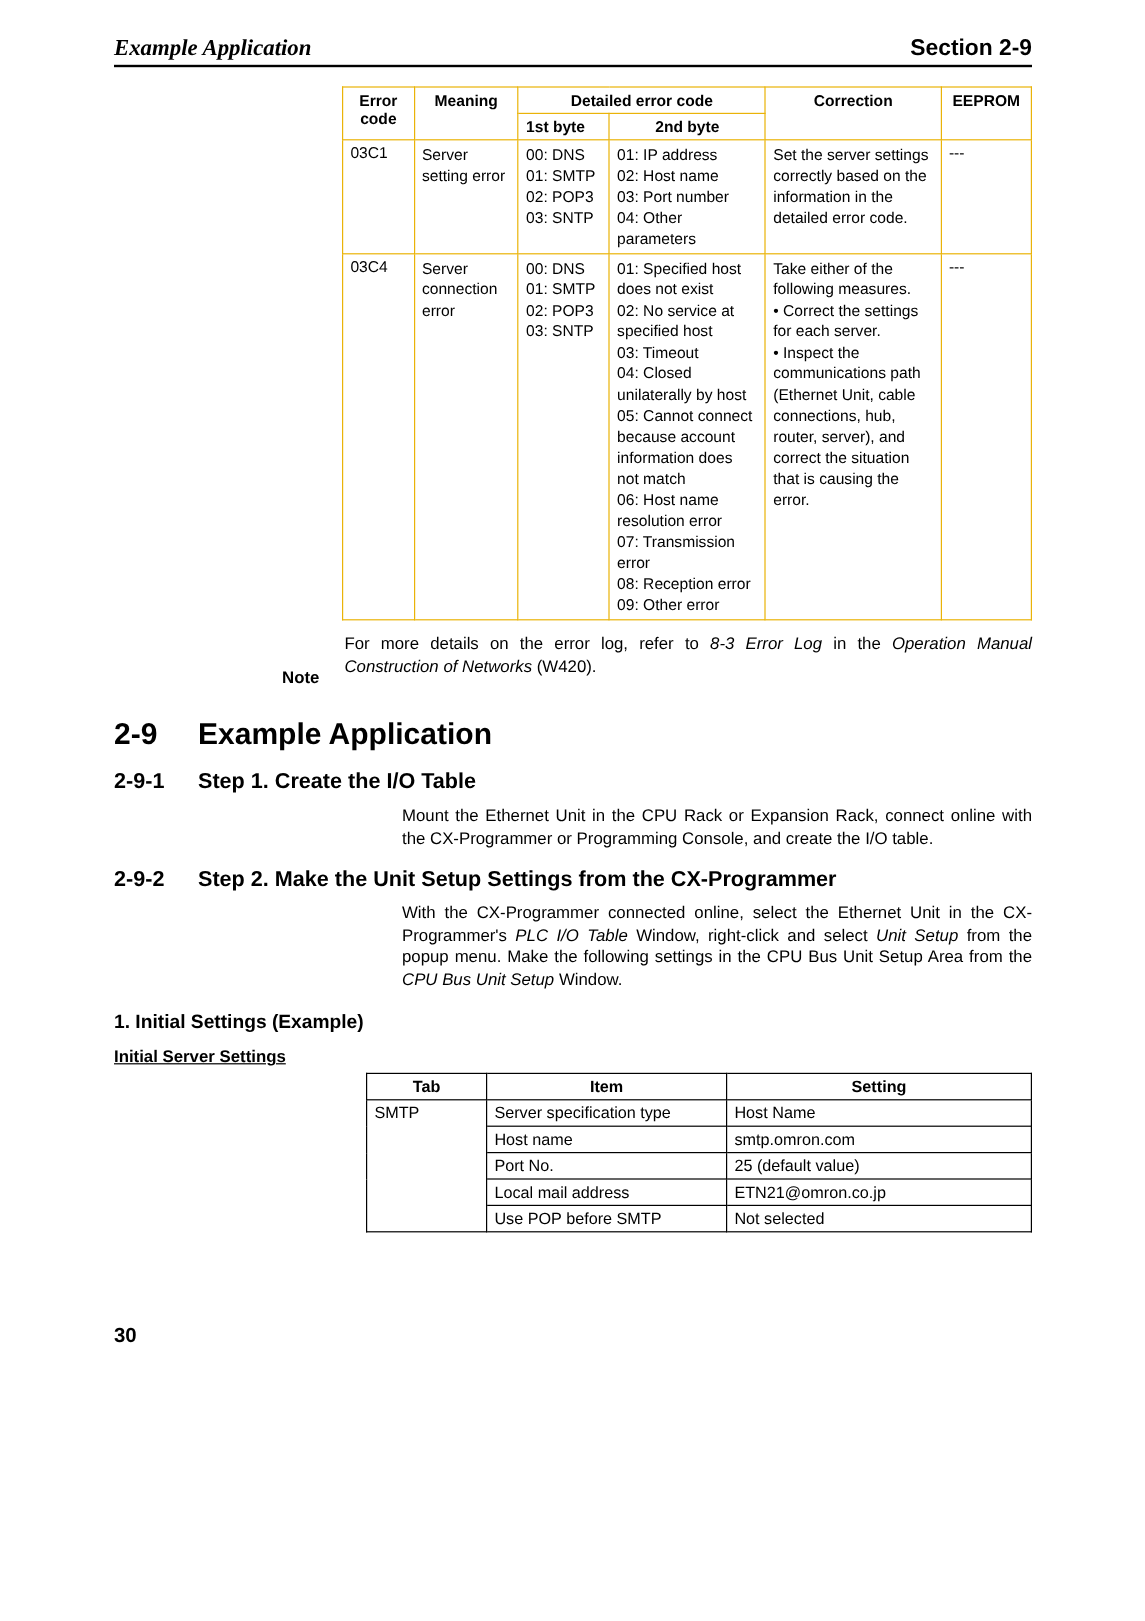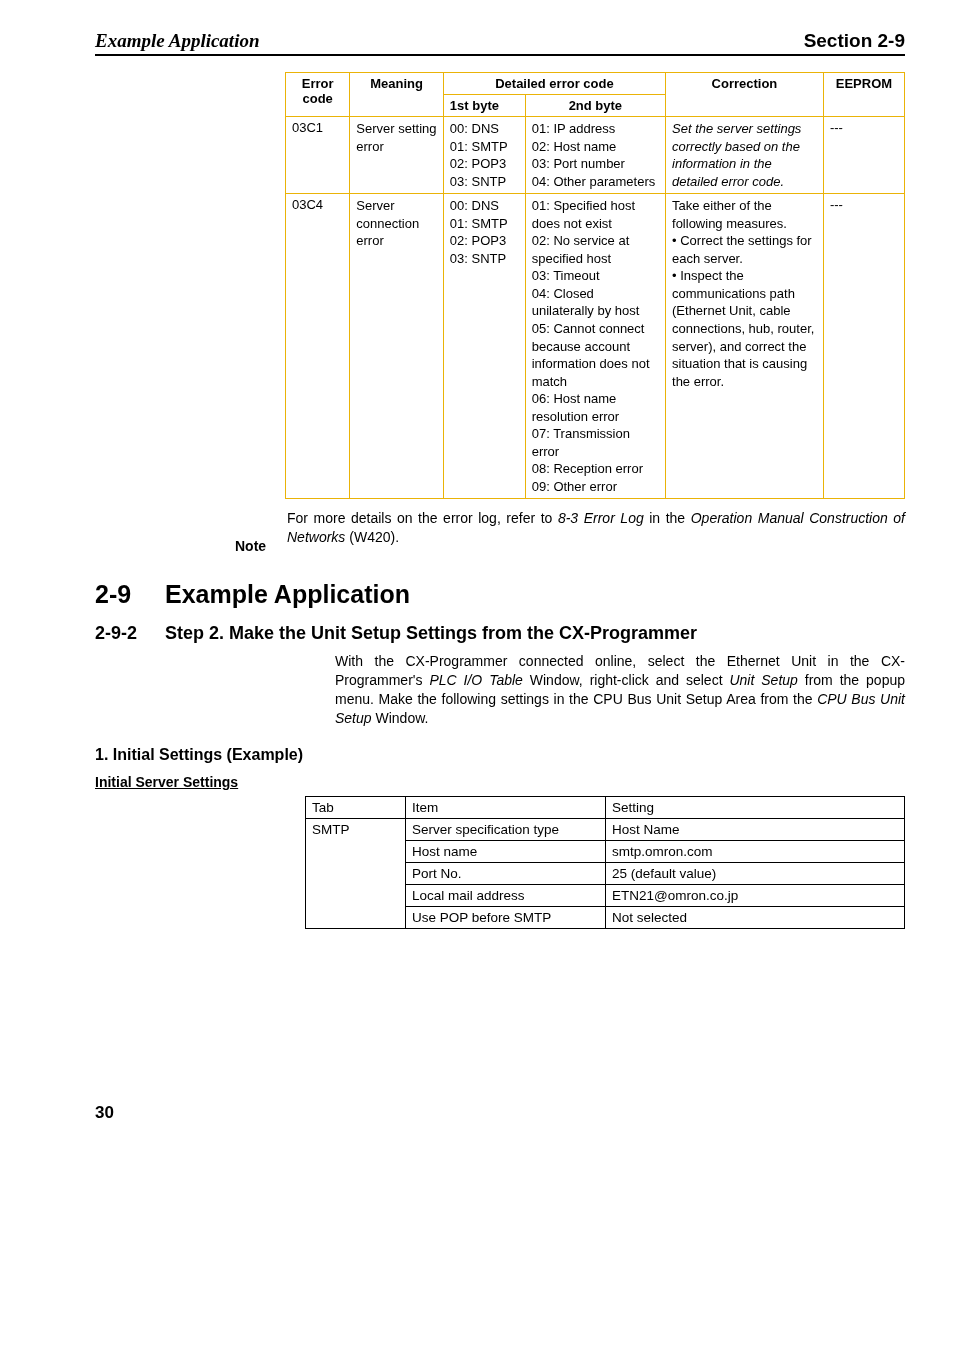--- a/index.html
+++ b/index.html
@@ -10,21 +10,21 @@
     height: 1351px;
     font-family: Arial, Helvetica, sans-serif;
     background: #fff;
     color: #000;
   }
   .page {
     width: 954px;
     height: 1156px;
     position: relative;
     box-sizing: border-box;
-    padding: 30px 49px 40px 95px;
+    padding: 30px 94px 40px 95px;
   }
   .header-row {
     display: flex;
     justify-content: space-between;
     align-items: flex-end;
     border-bottom: 2.5px solid #000;
     padding-bottom: 2px;
   }
   .header-left {
     font-family: Georgia, 'Times New Roman', serif;
@@ -129,22 +129,22 @@
     font-size: 13.5px;
   }
   table.settings-table th,
   table.settings-table td {
     border: 1px solid #000;
     padding: 3px 6px;
     text-align: left;
     vertical-align: top;
   }
   table.settings-table th {
-    text-align: left;
-    font-weight: normal;
+    text-align: center;
+    font-weight: bold;
   }
   .col-tab { width: 100px; }
   .col-item { width: 200px; }
   .page-num {
     position: absolute;
     left: 95px;
     bottom: 33px;
     font-weight: bold;
     font-size: 17px;
   }
@@ -189,21 +189,21 @@
           <td>03C1</td>
           <td class="spacer-cell" style="white-space:pre-line;">Server setting error</td>
           <td class="spacer-cell" style="white-space:pre-line;">00: DNS
 01: SMTP
 02: POP3
 03: SNTP</td>
           <td class="spacer-cell" style="white-space:pre-line;">01: IP address
 02: Host name
 03: Port number
 04: Other parameters</td>
-          <td class="spacer-cell" style="white-space:pre-line;font-style:italic;">Set the server settings correctly based on the information in the detailed error code.</td>
+          <td class="spacer-cell" style="white-space:pre-line;">Set the server settings correctly based on the information in the detailed error code.</td>
           <td>---</td>
         </tr>
         <tr>
           <td>03C4</td>
           <td class="spacer-cell" style="white-space:pre-line;">Server connection error</td>
           <td class="spacer-cell" style="white-space:pre-line;">00: DNS
 01: SMTP
 02: POP3
 03: SNTP</td>
           <td class="spacer-cell" style="white-space:pre-line;">01: Specified host does not exist
@@ -228,20 +228,24 @@
     <div class="note-label">Note</div>
     <div class="note-text">
       <span>For more details on the error log, refer to </span><em class="it">8-3 Error Log</em><span> in the </span><em class="it">Operation Manual Construction of Networks</em><span> (W420).</span>
     </div>
   </div>
 
   <div class="sec-title">
     <span class="num">2-9</span><span>Example Application</span>
   </div>
 
+  <div class="subsec-title">
+    <span class="num">2-9-1</span><span>Step 1. Create the I/O Table</span>
+  </div>
+  <div class="body-text">Mount the Ethernet Unit in the CPU Rack or Expansion Rack, connect online with the CX-Programmer or Programming Console, and create the I/O table.</div>
 
   <div class="subsec-title">
     <span class="num">2-9-2</span><span>Step 2. Make the Unit Setup Settings from the CX-Programmer</span>
   </div>
   <div class="body-text">
     <span>With the CX-Programmer connected online, select the Ethernet Unit in the CX-Programmer's </span><em class="it">PLC I/O Table</em><span> Window, right-click and select </span><em class="it">Unit Setup</em><span> from the popup menu. Make the following settings in the CPU Bus Unit Setup Area from the </span><em class="it">CPU Bus Unit Setup</em><span> Window.</span>
   </div>
 
   <div class="sub-h">1. Initial Settings (Example)</div>
   <div class="sub-h2">Initial Server Settings</div>

